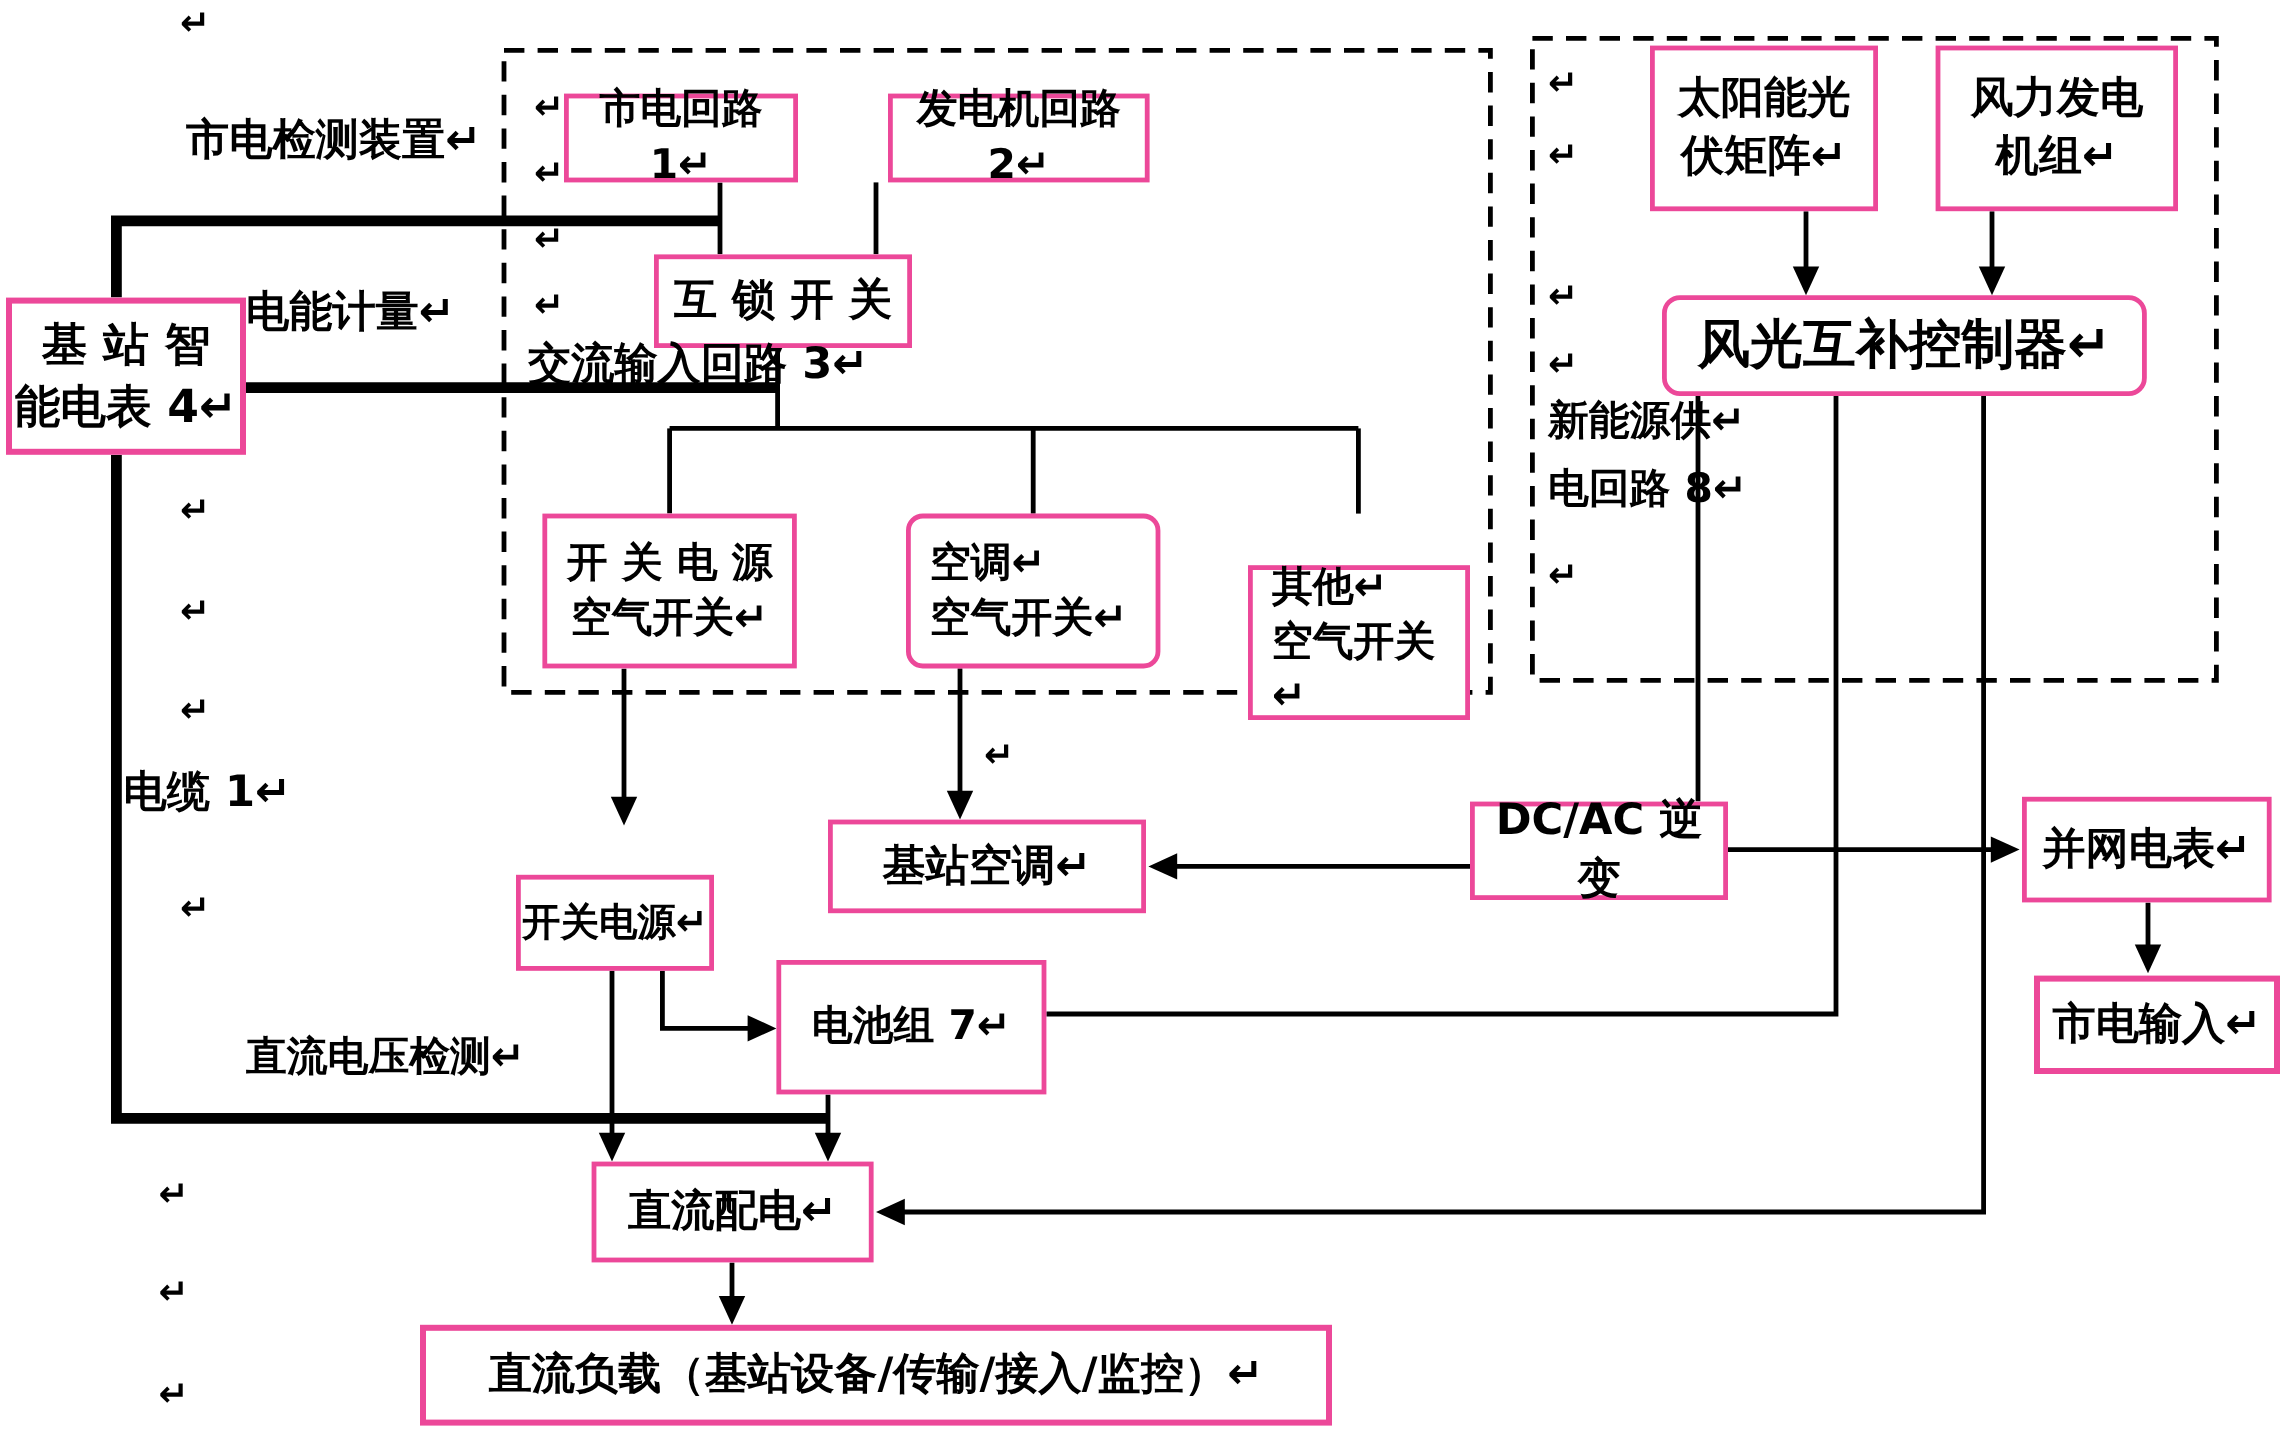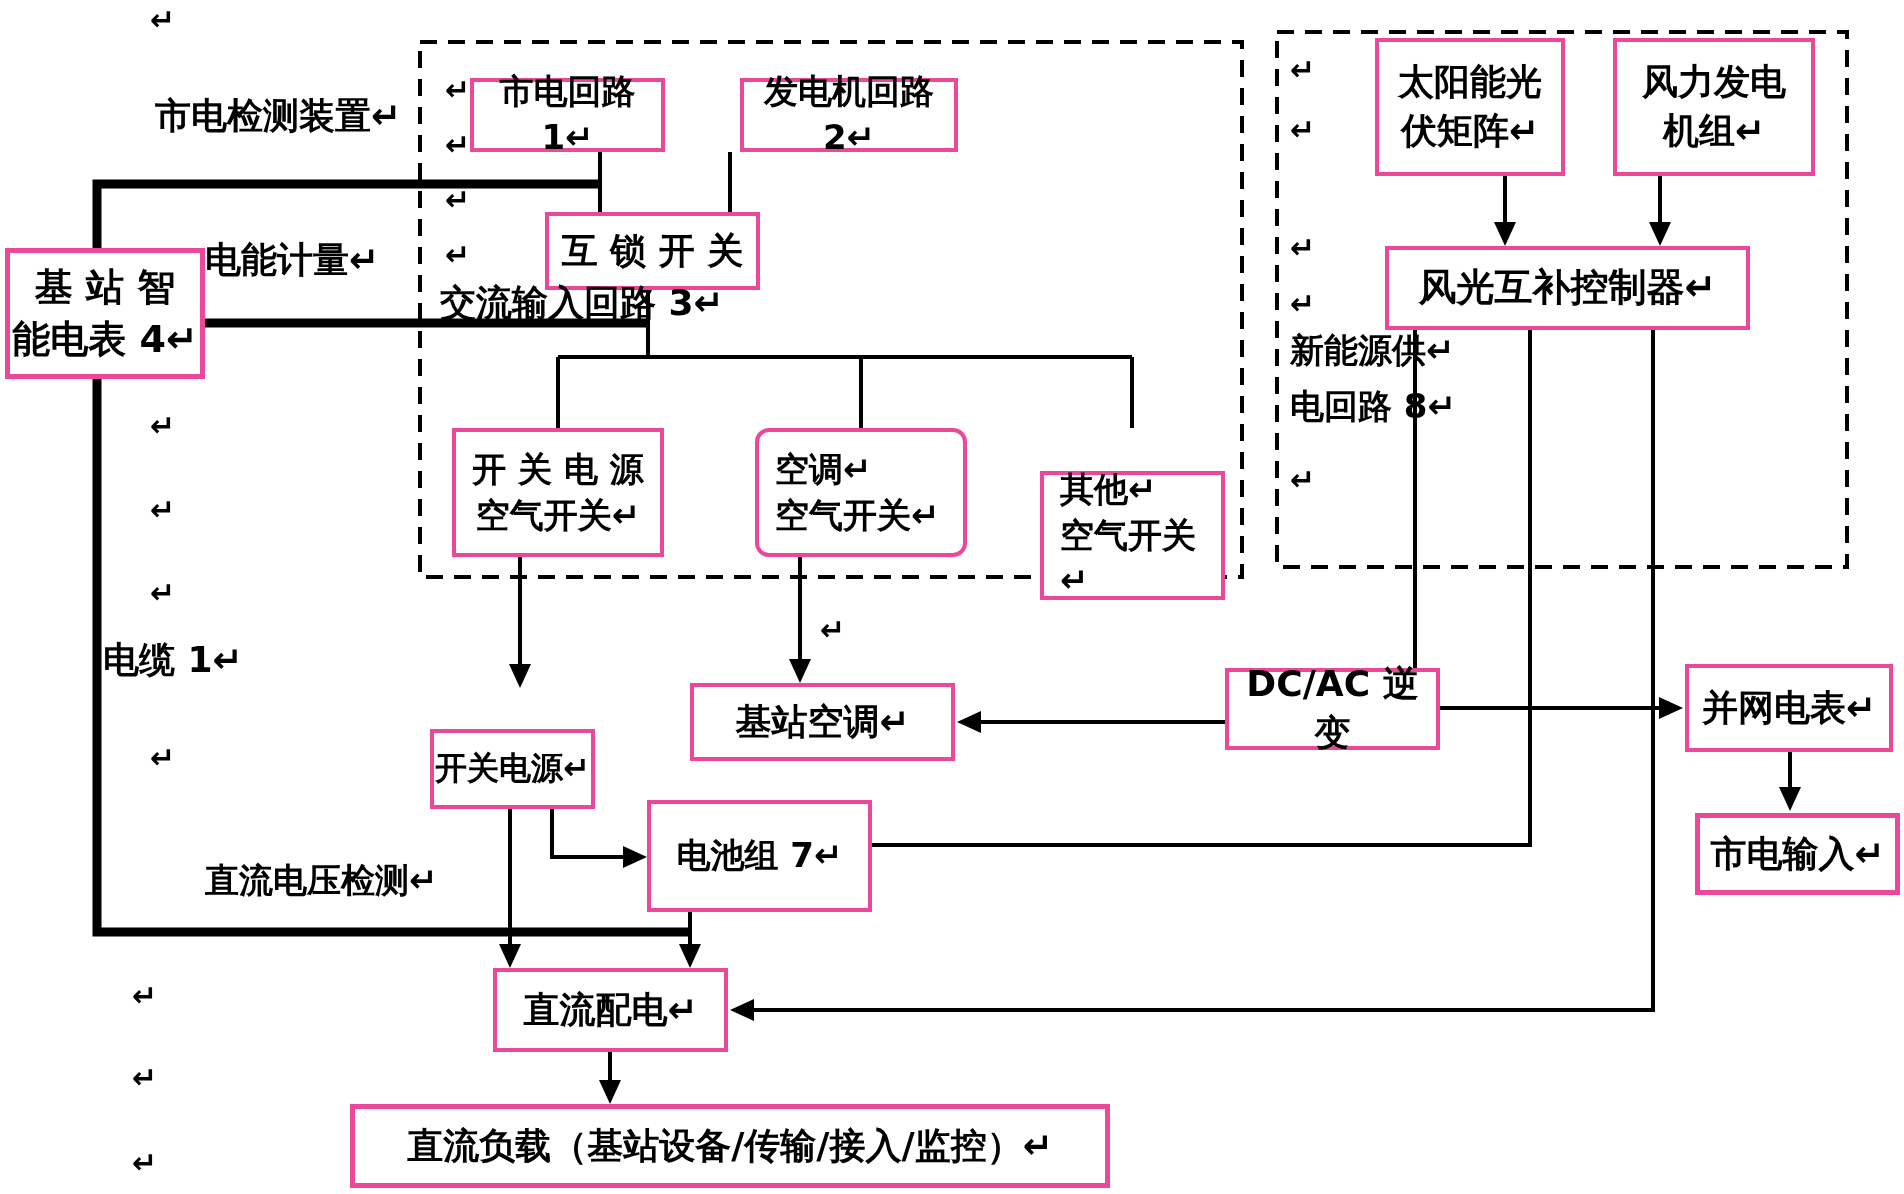--- a/index.html
+++ b/index.html
@@ -113,21 +113,21 @@
   <div class="box" style="left:1375px;top:38px;width:190px;height:138px;font-size:36px;">
     <span>太阳能光</span>
     <span>伏矩阵↵</span>
   </div>
 
   <div class="box" style="left:1613px;top:38px;width:202px;height:138px;font-size:36px;text-align:center;">
     <span>风力发电</span>
     <span>机组↵</span>
   </div>
 
-  <div class="box" style="left:1385px;top:246px;width:365px;height:84px;font-size:38px;">
+  <div class="box" style="left:1385px;top:246px;width:404px;height:84px;font-size:44px;border-radius:15px;">
     <span>风光互补控制器↵</span>
   </div>
 
   <div class="box" style="left:430px;top:688px;width:165px;height:80px;font-size:32px;margin-top:41px;">
     <span>开关电源↵</span>
   </div>
 
   <div class="box" style="left:690px;top:683px;width:265px;height:78px;font-size:36px;">
     <span>基站空调↵</span>
   </div>

